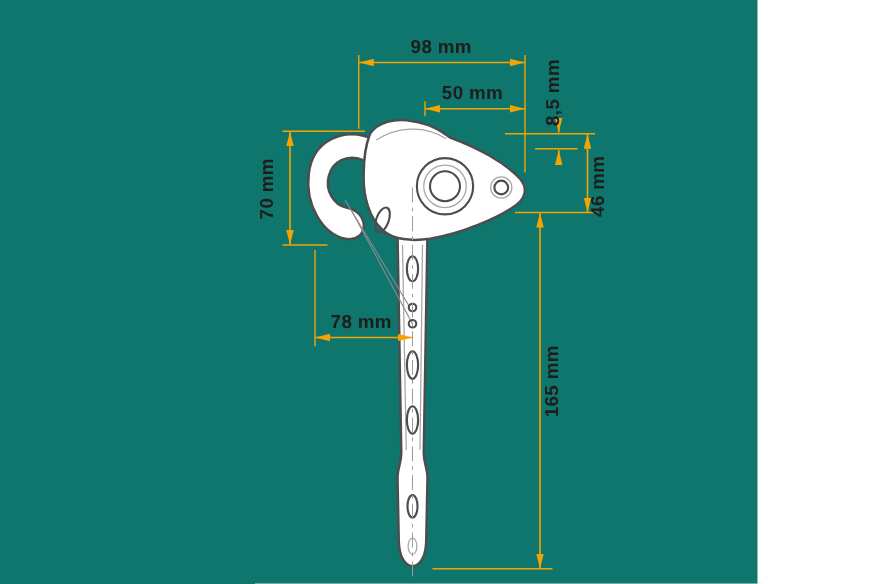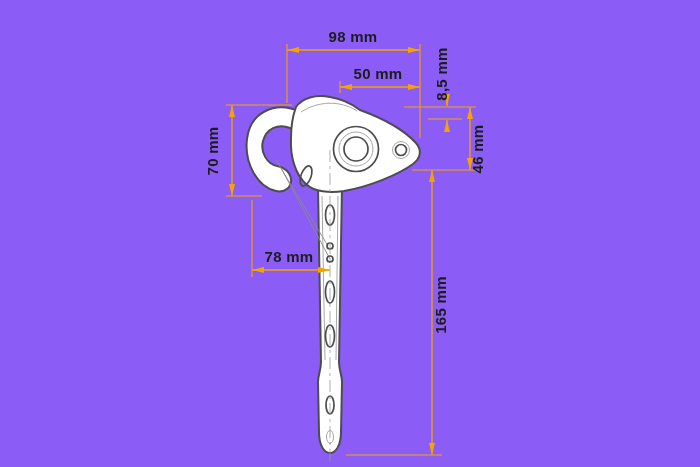--- a/index.html
+++ b/index.html
@@ -3,23 +3,23 @@
 <meta charset="utf-8">
 <style>
   html, body {
     margin: 0;
     padding: 0;
     background: #ffffff;
     font-family: "Liberation Sans", sans-serif;
   }
   .stage {
     position: relative;
-    width: 700px;
+    width: 606px;
     height: 467px;
-    background: #8b5cf6;
+    background: #0f766e;
     overflow: hidden;
   }
   svg { display: block; }
   .dim-line   { stroke: #F5A300; stroke-width: 1.3; fill: none; }
   .ext-line   { stroke: #F5A300; stroke-width: 1.1; fill: none; }
   .dim-text   {
     fill: #1D1D1B;
     font-family: "Liberation Sans", sans-serif;
     font-size: 15px;
     font-weight: bold;

